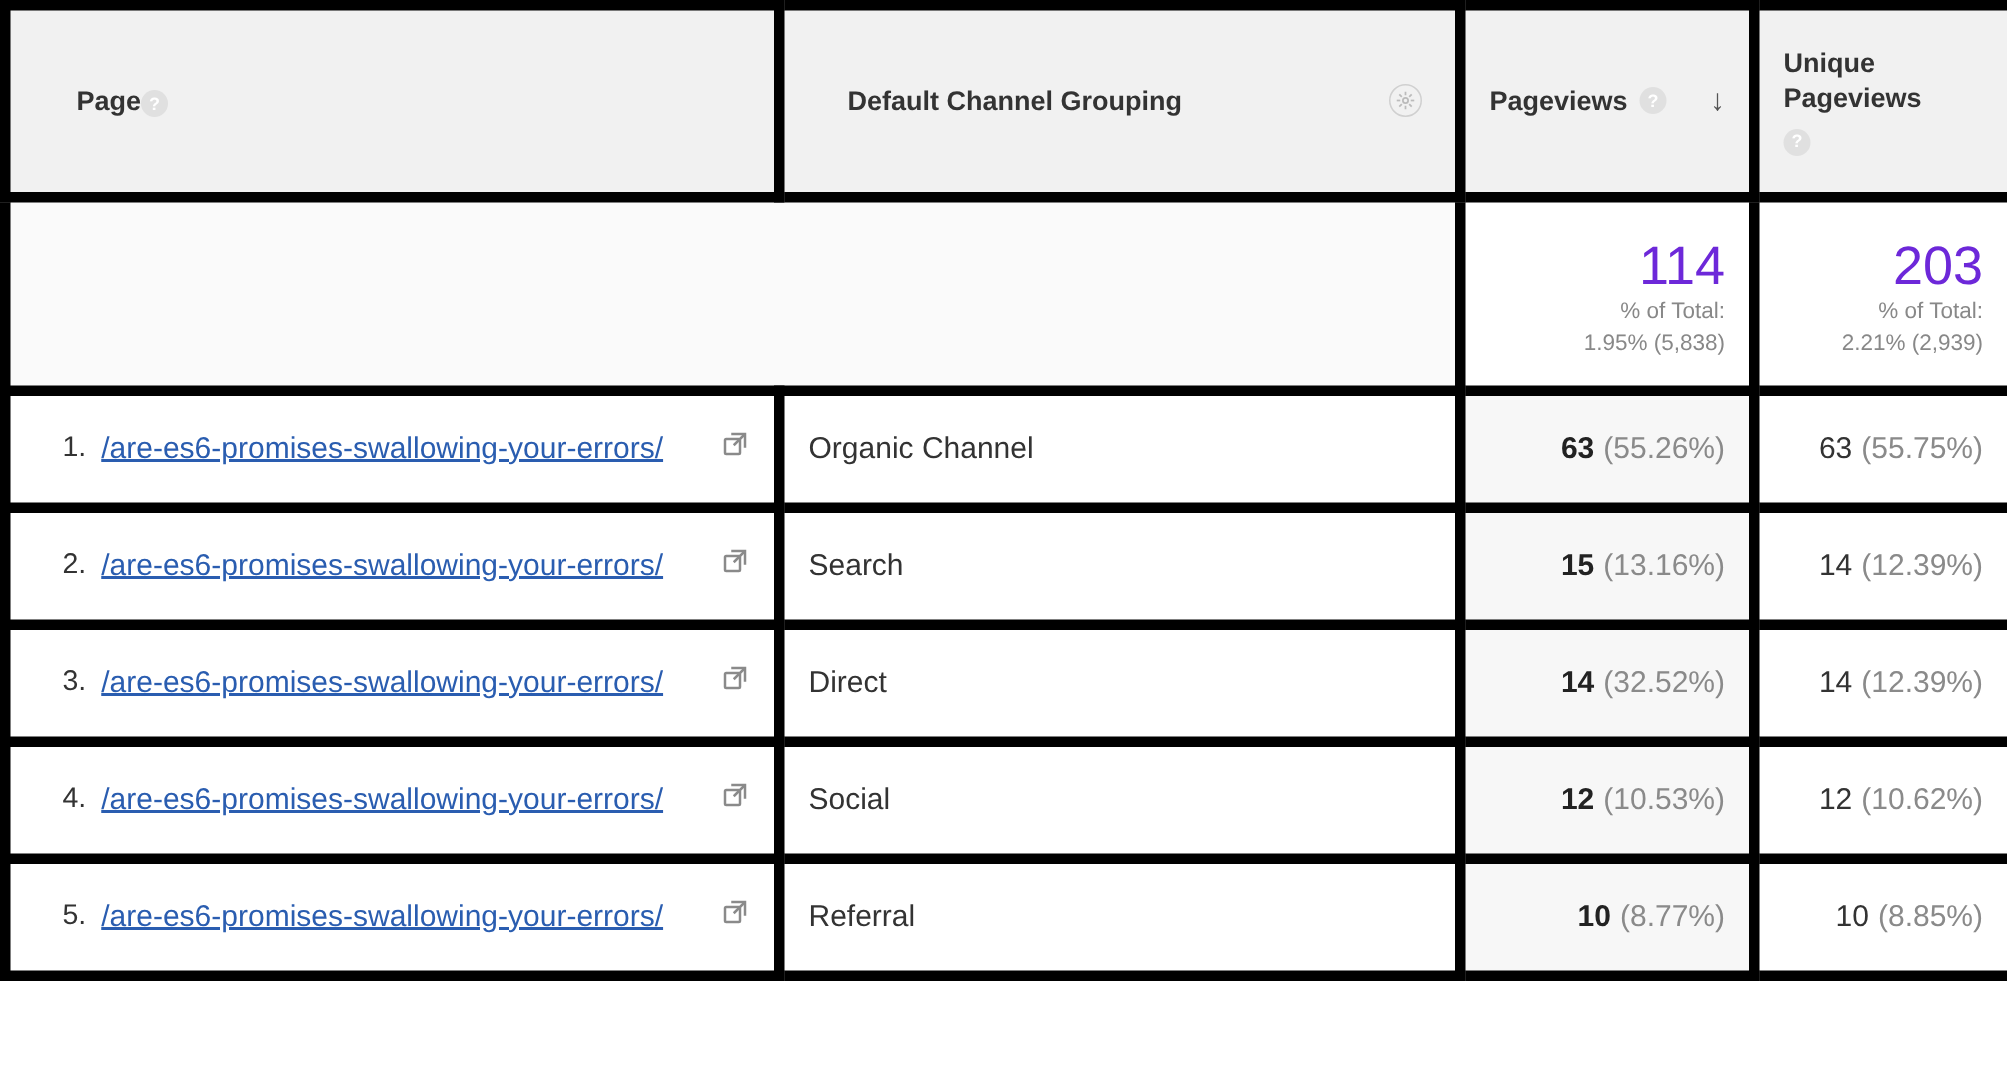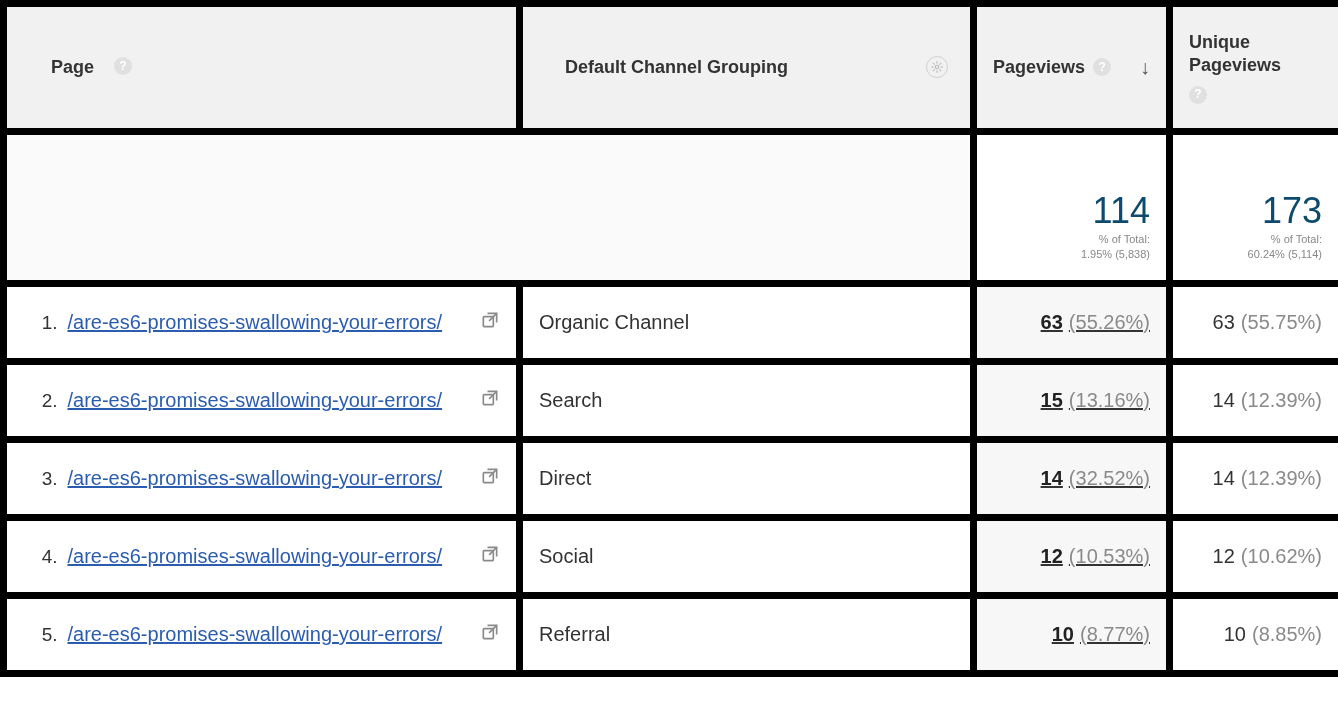--- a/index.html
+++ b/index.html
@@ -25,21 +25,21 @@
     color: #333;
     padding: 24px 16px;
     text-align: left;
   }
   .col-idx   { width: 60px; }
   .col-page  { width: 456px; }
   .col-chan  { width: 454px; }
   .col-pv    { width: 196px; }
   .col-upv   { width: 172px; }
 
-  .th-inner { display: flex; align-items: flex-start; gap: 20px; }
+  .th-inner { display: flex; align-items: flex-end; gap: 0; }
   .th-metric { display: flex; align-items: center; justify-content: space-between; gap: 6px; }
   .th-metric-left { display: flex; align-items: center; gap: 8px; flex-wrap: wrap; line-height: 1.3; max-width: 130px;}
   .th-upv .th-metric-left { max-width: 140px; }
 
   .help-icon {
     display: inline-flex;
     align-items: center; justify-content: center;
     width: 18px; height: 18px;
     border-radius: 50%;
     background: #e0e0e0;
@@ -71,26 +71,25 @@
 
   
   .summary td {
     background: #fafafa;
     padding: 22px 16px 18px 16px;
   }
   .summary .metric-cell { text-align: right; background:#fff;}
   .big-num {
     font-size: 36px;
     font-weight: 400;
-    color: #0c4a6e;
+    color: #6d28d9;
     line-height: 1.1;
-    margin-top: 34px;
   }
   .sub {
-    font-size: 11px;
+    font-size: 15px;
     color: #888;
     line-height: 1.35;
     margin-top: 2px;
   }
 
   
   tbody.data td {
     padding: 22px 16px;
     font-size: 20px;
     color: #333;
@@ -122,21 +121,21 @@
   .ext-icon {
     flex-shrink: 0;
     width: 20px; height: 20px;
     color: #8a8a8a;
     cursor: pointer;
   }
   .metric-cell {
     text-align: right;
     font-size: 20px;
   }
-  .metric-cell.pv { background: #f7f7f7 !important; text-decoration: underline; }
+  .metric-cell.pv { background: #f7f7f7 !important; }
   .val { font-weight: bold; color: #222; }
   .val-plain { font-weight: 400; color: #333; }
   .pct { color: #8a8a8a; font-weight: 400; margin-left: 6px; }
 </style>
 </head>
 <body>
 
 <table class="tbl">
   <colgroup>
     <col class="col-idx">
@@ -196,24 +195,24 @@
     <tr>
       <td colspan="3"></td>
       <td class="metric-cell">
         <div class="big-num">114</div>
         <div class="sub">
           <span>% of Total:</span><br>
           <span>1.95% (5,838)</span>
         </div>
       </td>
       <td class="metric-cell">
-        <div class="big-num">173</div>
+        <div class="big-num">203</div>
         <div class="sub">
           <span>% of Total:</span><br>
-          <span>60.24% (5,114)</span>
+          <span>2.21% (2,939)</span>
         </div>
       </td>
     </tr>
   </tbody>
 
   <tbody class="data" id="rows-body">
       <tr>
         <td class="idx">1.</td>
         <td class="page">
           <div class="page-wrap">

